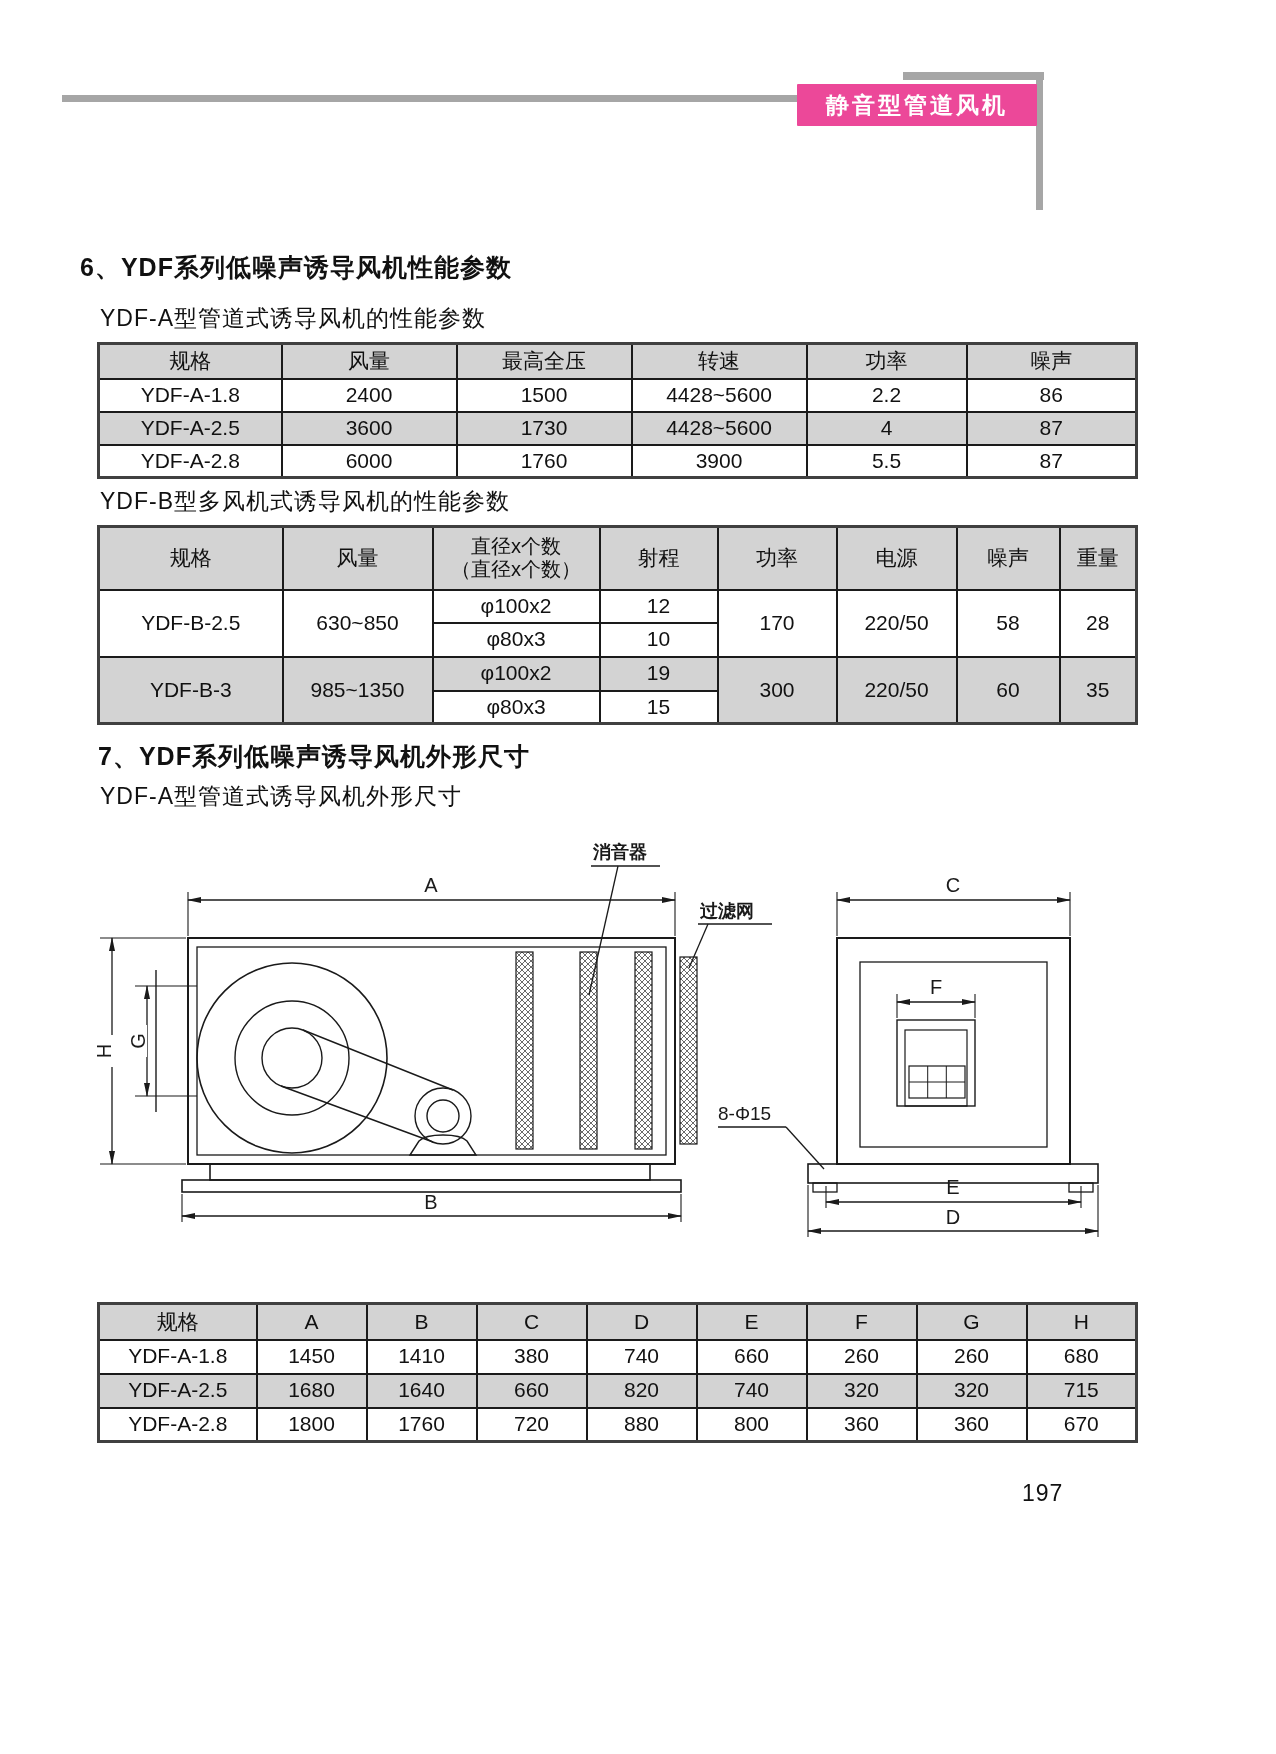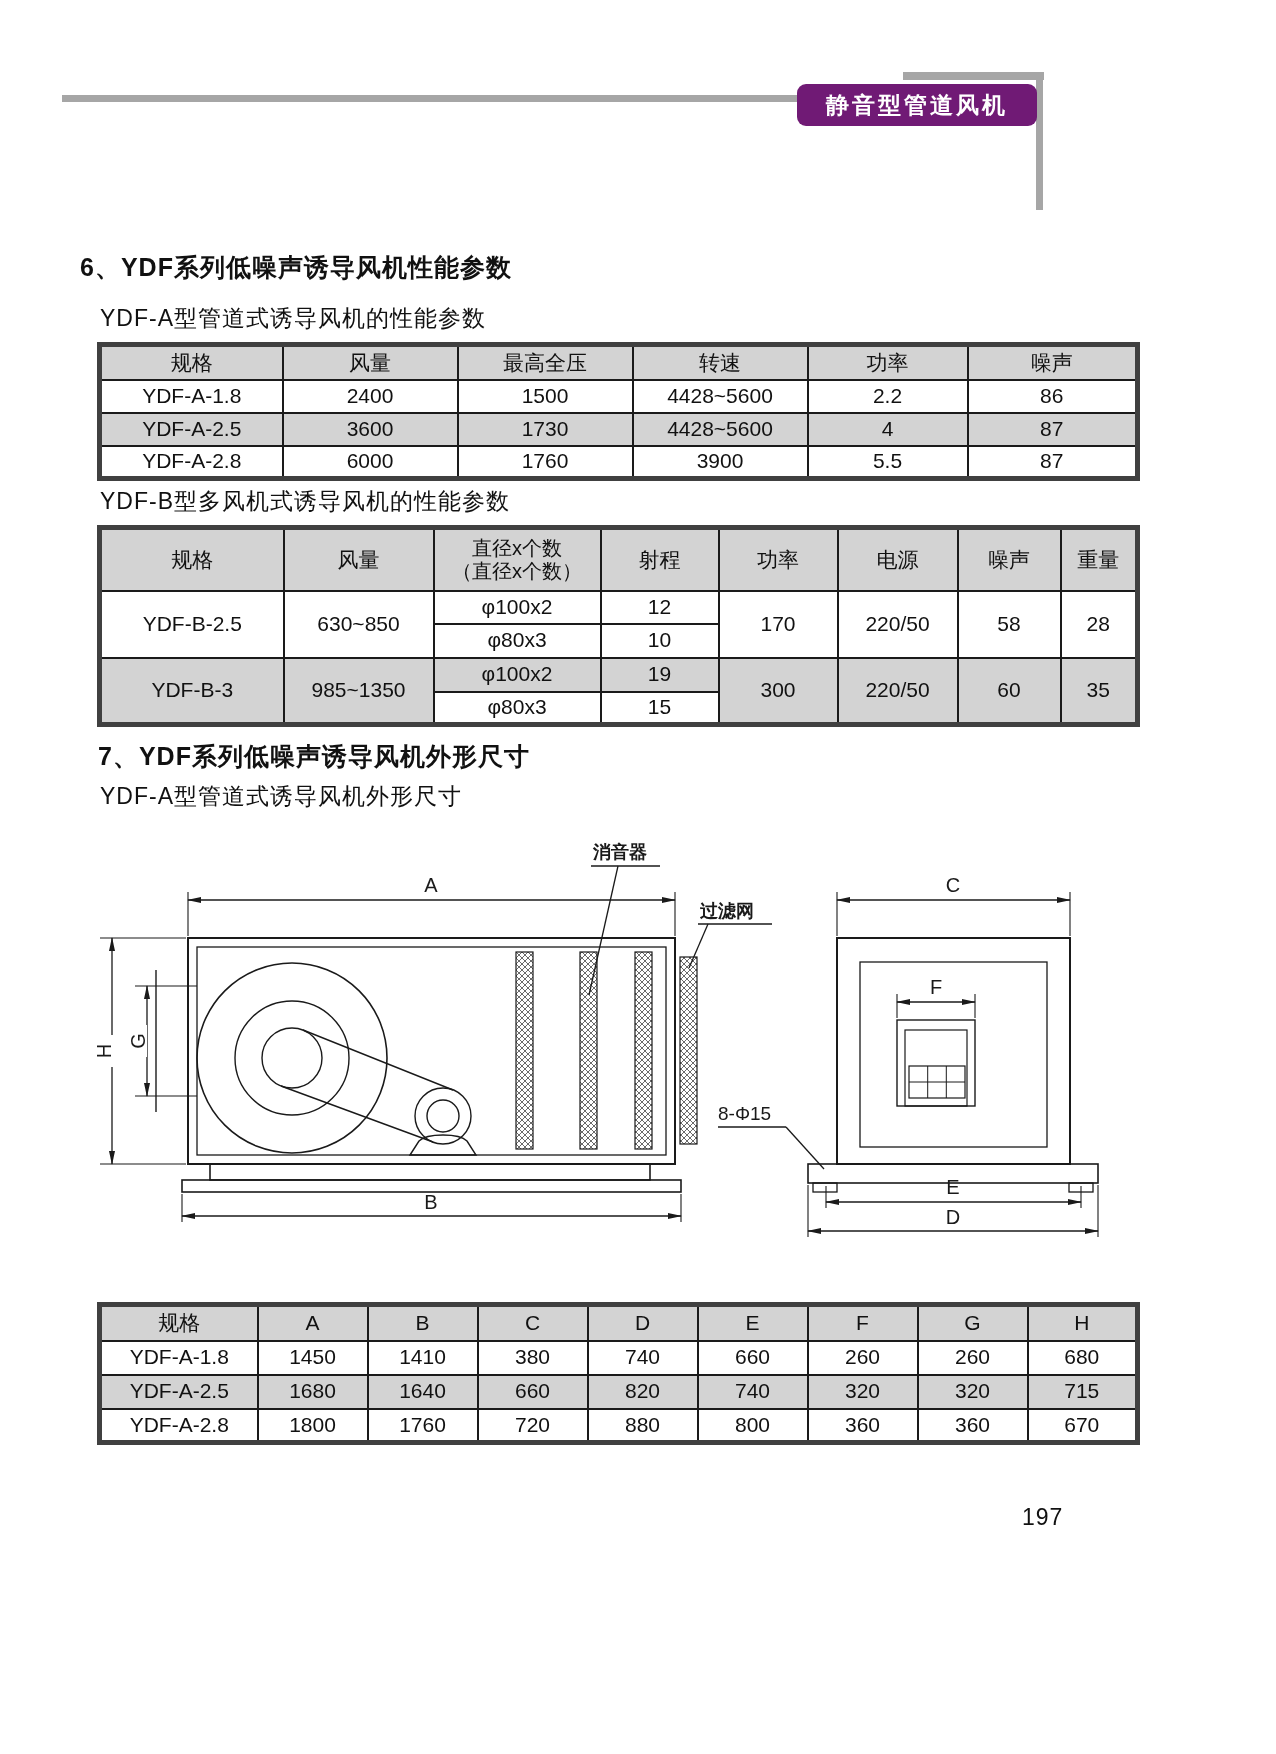--- a/index.html
+++ b/index.html
@@ -5,30 +5,30 @@
   html,body{margin:0;padding:0;}
   body{
     width:1276px;height:1754px;background:#ffffff;position:relative;
     font-family:"Liberation Sans","DejaVu Sans",sans-serif;color:#111;
     overflow:hidden;
   }
   .abs{position:absolute;}
   
   .hrule{background:#a6a6a6;}
   .badge{
-    background:#701a75;border-radius:9px;color:#fff;font-weight:bold;
+    background:#ec4899;border-radius:1px;color:#fff;font-weight:bold;
     font-size:23px;letter-spacing:3px;display:flex;align-items:center;justify-content:center;
   }
   
   .sec-title{font-size:25px;font-weight:bold;letter-spacing:1px;white-space:nowrap;}
   .caption{font-size:23px;letter-spacing:1px;white-space:nowrap;}
   
   table.tbl{
     position:absolute;border-collapse:collapse;table-layout:fixed;
-    border:5px solid #404040;background:#fff;
+    border:3px solid #404040;background:#fff;
   }
   table.tbl td{
     border:2px solid #1a1a1a;text-align:center;vertical-align:middle;
     font-size:21px;padding:0;line-height:1.15;
   }
   tr.grayrow td{background:#d3d3d3;}
   td.white{background:#ffffff !important;}
   .r35{height:35px;} .r33{height:33px;} .r34{height:34px;} .r36{height:36px;} .r63{height:63px;}
   .nozzle-hdr div{font-size:20px;}
   
@@ -322,13 +322,13 @@
     <td>720</td>
     <td>880</td>
     <td>800</td>
     <td>360</td>
     <td>360</td>
     <td>670</td>
   </tr>
 </tbody>
   </table>
 
-<div class="abs pagenum" style="left:1022px;top:1480px;margin-top:24px;">197</div>
+<div class="abs pagenum" style="left:1022px;top:1480px;">197</div>
 
 </body></html>

